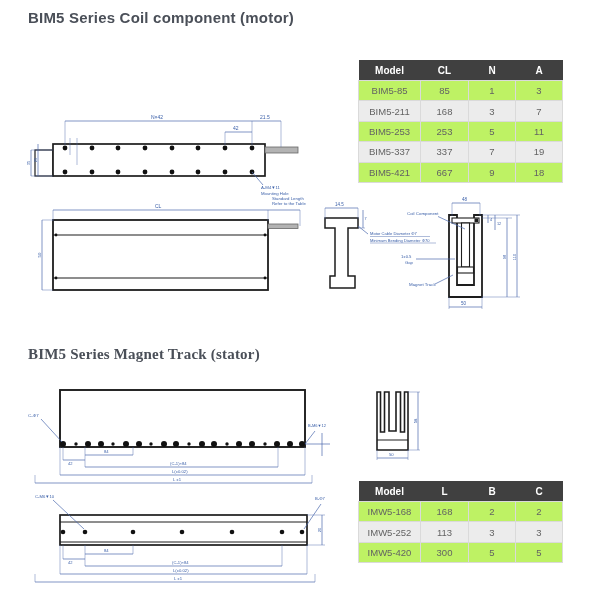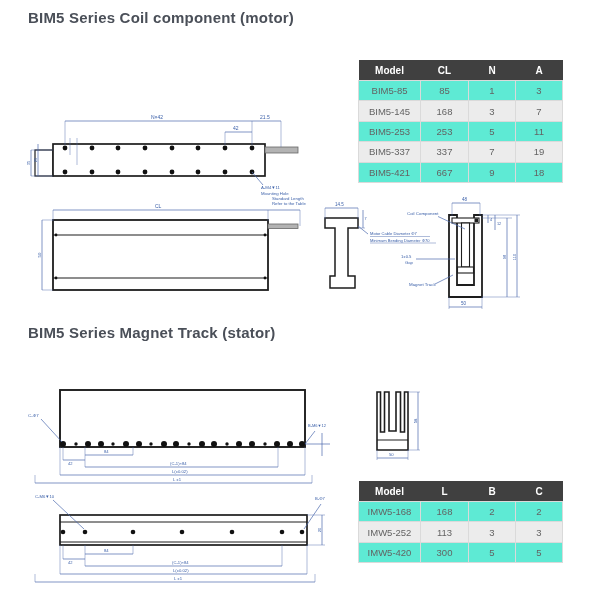--- a/index.html
+++ b/index.html
@@ -3,21 +3,21 @@
 <meta charset="utf-8">
 <style>
   html,body{margin:0;padding:0;background:#fff;}
   #page{position:relative;width:600px;height:600px;background:#ffffff;overflow:hidden;
         font-family:"Liberation Sans",sans-serif;}
   .sec-title{position:absolute;font-weight:bold;font-size:15px;color:#4a4f58;letter-spacing:.2px;}
   table.spec{position:absolute;border-collapse:collapse;table-layout:fixed;width:204px;
              font-family:"Liberation Sans",sans-serif;}
   table.spec th{background:#404040;color:#ffffff;font-size:10px;font-weight:bold;
                 padding:4.5px 2px;text-align:center;border:none;}
-  table.spec td{border:1px solid #dadada;background:#5eead4;color:#636363;font-size:9.5px;
+  table.spec td{border:1px solid #dadada;background:#bef264;color:#636363;font-size:9.5px;
                 text-align:center;padding:4.2px 2px;}
   table.spec tbody tr:nth-child(even) td{background:#ececec;}
   svg.draw{position:absolute;overflow:visible;}
   svg .obj{stroke:#1d1d1d;fill:#ffffff;}
   svg .objl{stroke:#1d1d1d;fill:none;}
   svg .dim{stroke:#4b69ad;stroke-width:0.7;fill:none;}
   svg .ext{stroke:#4b69ad;stroke-width:0.45;fill:none;}
   svg .dt{fill:#3a5fa8;font-family:"Liberation Sans",sans-serif;}
   svg .dot{fill:#111;stroke:none;}
   svg .tab{fill:#b3b3b3;stroke:#666;stroke-width:0.8;}
@@ -45,21 +45,21 @@
     </tr>
       </thead>
     <tbody>
       <tr>
         <td>BIM5-85</td>
         <td>85</td>
         <td>1</td>
         <td>3</td>
       </tr>
       <tr>
-        <td>BIM5-145</td>
+        <td>BIM5-211</td>
         <td>168</td>
         <td>3</td>
         <td>7</td>
       </tr>
       <tr>
         <td>BIM5-253</td>
         <td>253</td>
         <td>5</td>
         <td>11</td>
       </tr>
@@ -203,21 +203,21 @@
       <line class="dim" x1="54" y1="115" x2="87" y2="115"></line>
       <text class="dt" x="66" y="113" font-size="4.5">50</text>
       <text class="dt" x="6" y="66" font-size="4.2">1±0.5</text>
       <text class="dt" x="10" y="71.5" font-size="4.2">Gap</text>
       <line class="dim" x1="21" y1="67" x2="60" y2="67"></line>
       <text class="dt" x="14" y="94" font-size="4.4">Magnet Track</text>
       <line class="dim" x1="40" y1="92" x2="58" y2="83"></line>
     </g>
   </svg>
 
-  <div class="sec-title" style="left:28px;top:324px;">BIM5 Series Magnet Track (stator)</div>
+  <div class="sec-title" style="left:28px;top:346px;font-family:Liberation Serif, serif;">BIM5 Series Magnet Track (stator)</div>
 
   <svg class="draw" style="left:25px;top:383px;" width="320" height="105" viewBox="0 0 320 105">
     <rect class="obj" x="35" y="7" width="245" height="57" stroke-width="1.9"></rect>
     <g>
       <circle class="dot" cx="38" cy="61" r="3"></circle>
         <circle class="dot" cx="51" cy="61" r="1.7"></circle>
       <circle class="dot" cx="63" cy="61" r="3"></circle>
         <circle class="dot" cx="76" cy="61" r="3"></circle>
       <circle class="dot" cx="88" cy="61" r="1.7"></circle>
         <circle class="dot" cx="101" cy="61" r="3"></circle>

